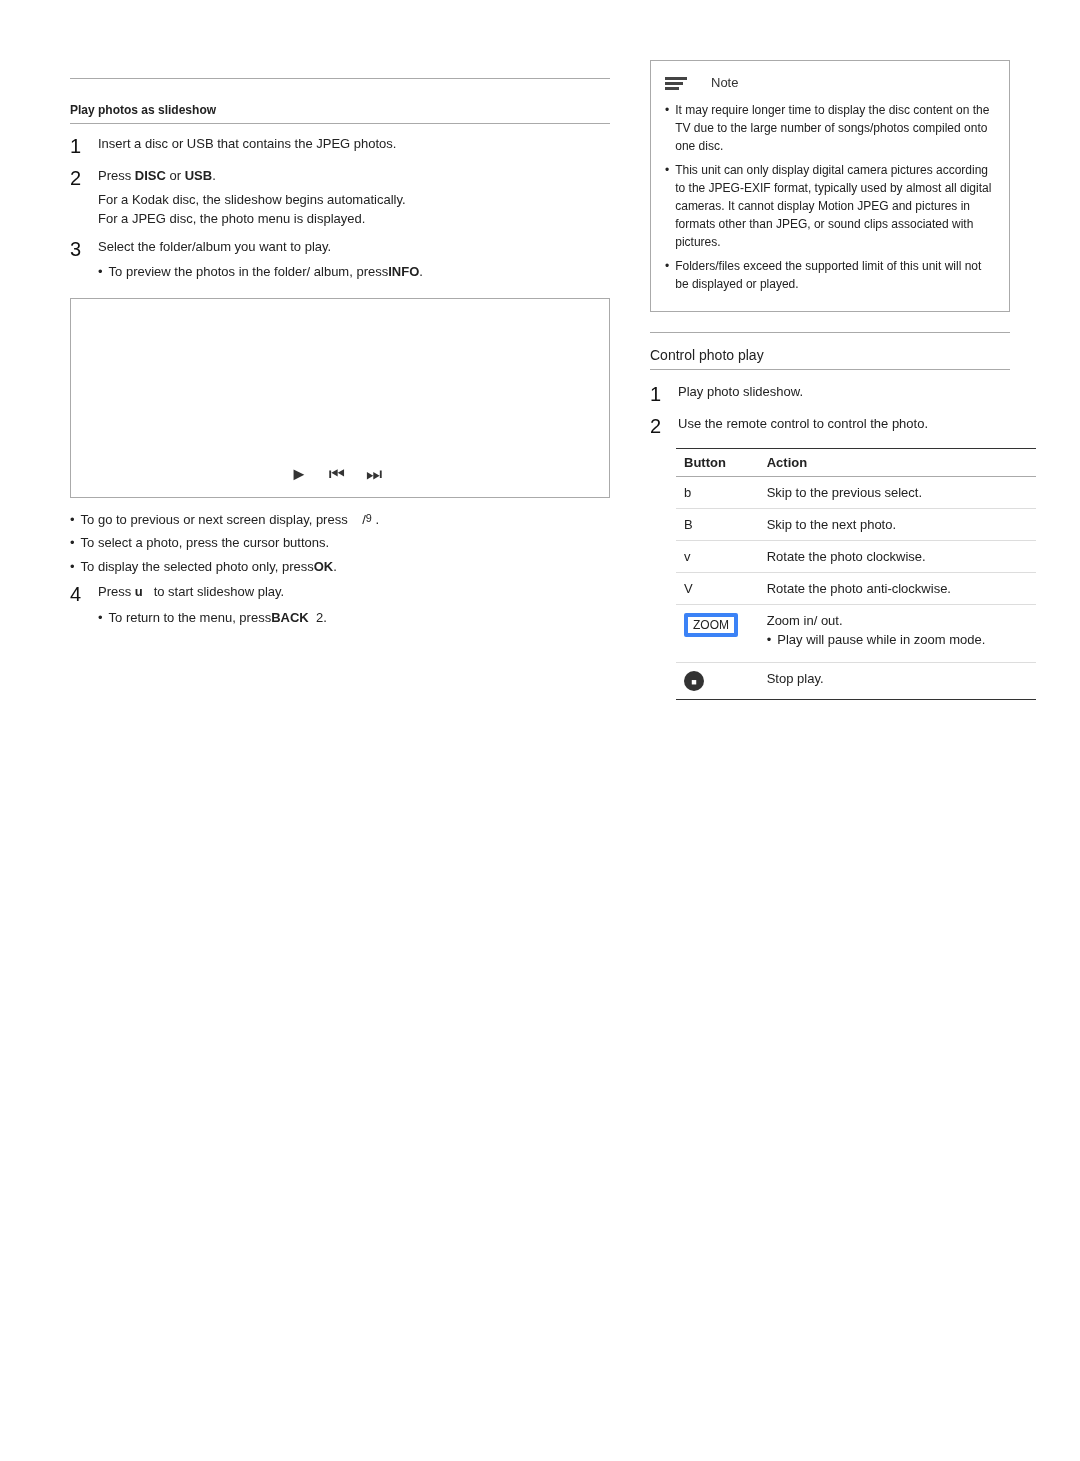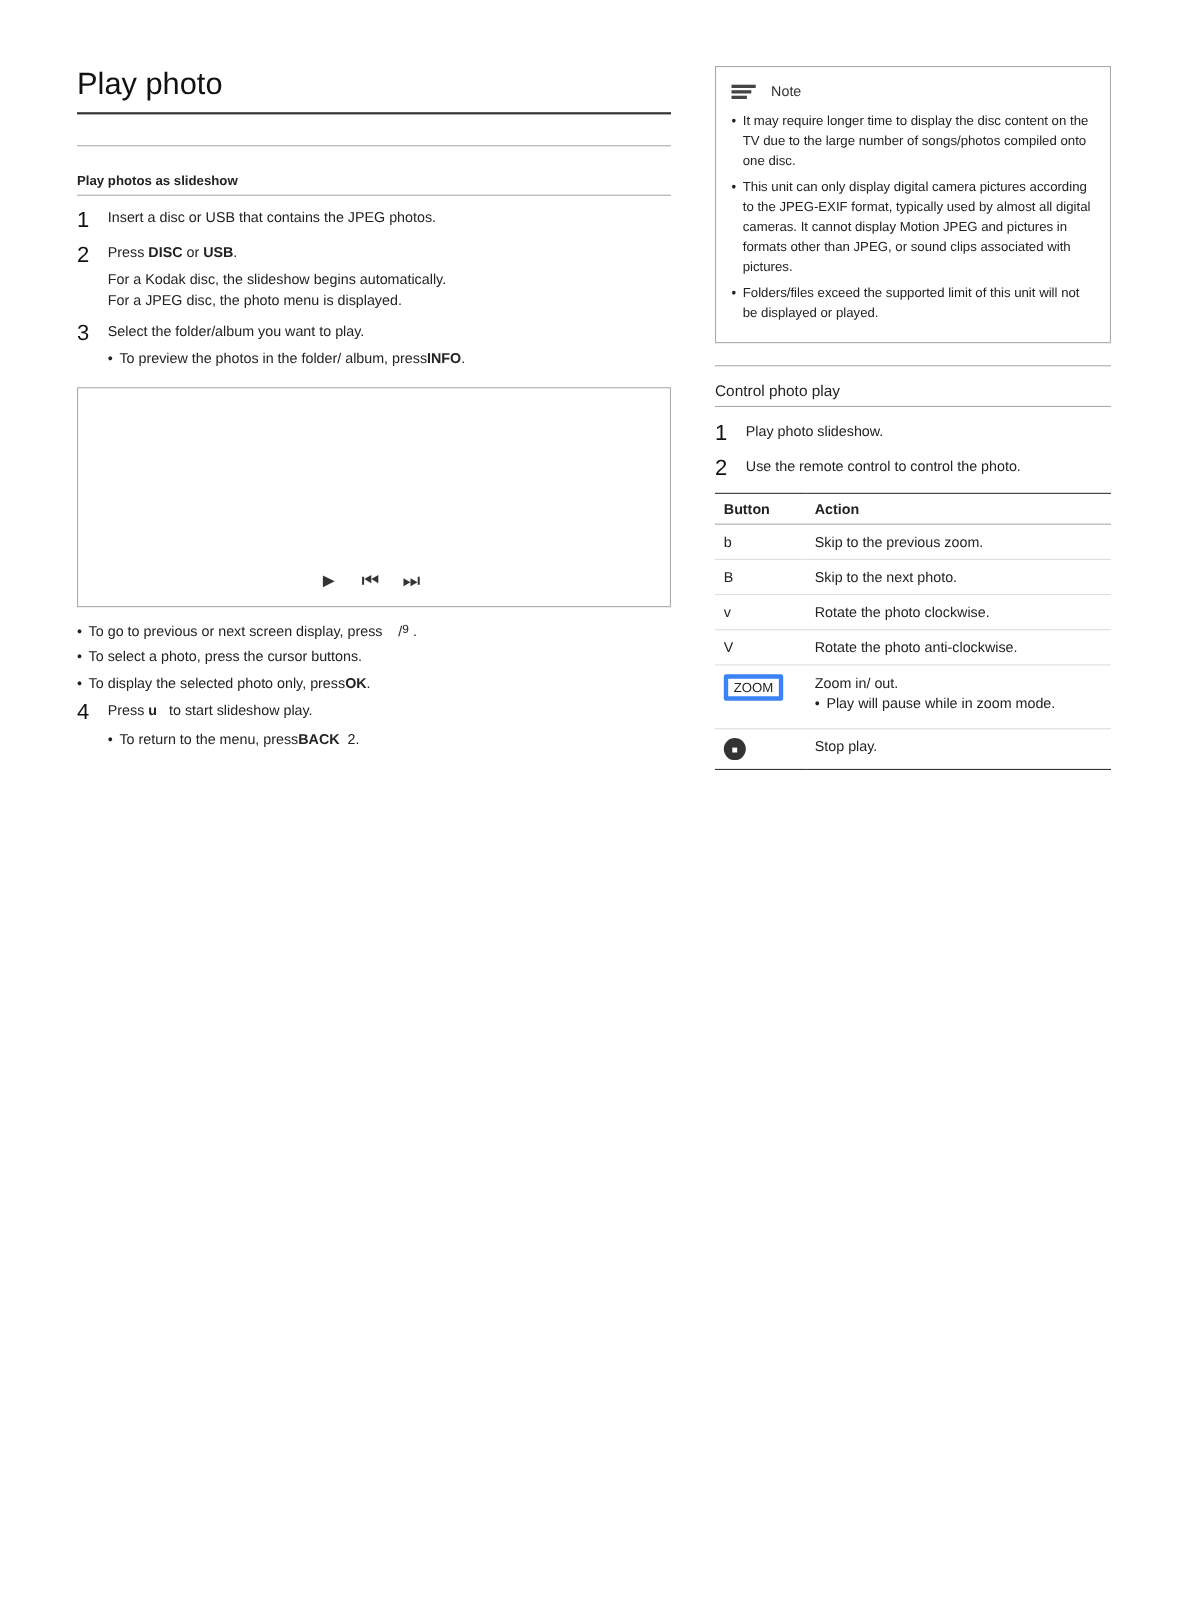--- a/index.html
+++ b/index.html
@@ -127,21 +127,21 @@
     .note-box {
       border: 1px solid #aaa;
       padding: 12px 14px;
       font-size: 12px;
       line-height: 1.55;
       margin-bottom: 20px;
     }
     .note-header {
       display: flex;
       align-items: center;
-      gap: 14px;
+      gap: 24px;
       margin-bottom: 8px;
     }
     .note-icon {
       display: inline-flex;
       flex-direction: column;
       gap: 2px;
       justify-content: center;
     }
     .note-icon span {
       display: block;
@@ -172,20 +172,21 @@
       content: "•";
       margin-right: 6px;
       flex-shrink: 0;
     }
 
     
     .control-table {
       width: 100%;
       border-collapse: collapse;
       font-size: 13px;
+      margin-left: 26px;
     }
     .control-table thead tr th {
       border-top: 1.5px solid #333;
       border-bottom: 1px solid #aaa;
       padding: 6px 8px;
       text-align: left;
       font-weight: 700;
     }
     .control-table tbody tr td {
       border-bottom: 1px solid #ddd;
@@ -210,21 +211,20 @@
     }
   </style>
 </head>
 <body>
 
 <div style="position:relative; min-height:1461px;">
   <div class="page-layout">
 
     <div class="left-col">
 
-      <h1 class="page-title">Play photo</h1>
 
       <div style="height:18px;"></div>
       <div style="border-bottom:1.5px solid #aaa; margin-bottom:14px;"></div>
 
       <h2 class="section-heading">Play photos as slideshow</h2>
 
 
       <ul class="num-list">
         <li>
           <span class="num">1</span>
@@ -309,21 +309,21 @@
       <table class="control-table">
         <thead>
           <tr>
             <th>Button</th>
             <th>Action</th>
           </tr>
         </thead>
         <tbody>
           <tr>
             <td>b</td>
-            <td>Skip to the previous zoom.</td>
+            <td>Skip to the previous select.</td>
           </tr>
           <tr>
             <td>B</td>
             <td>Skip to the next photo.</td>
           </tr>
           <tr>
             <td>v</td>
             <td>Rotate the photo clockwise.</td>
           </tr>
           <tr>

